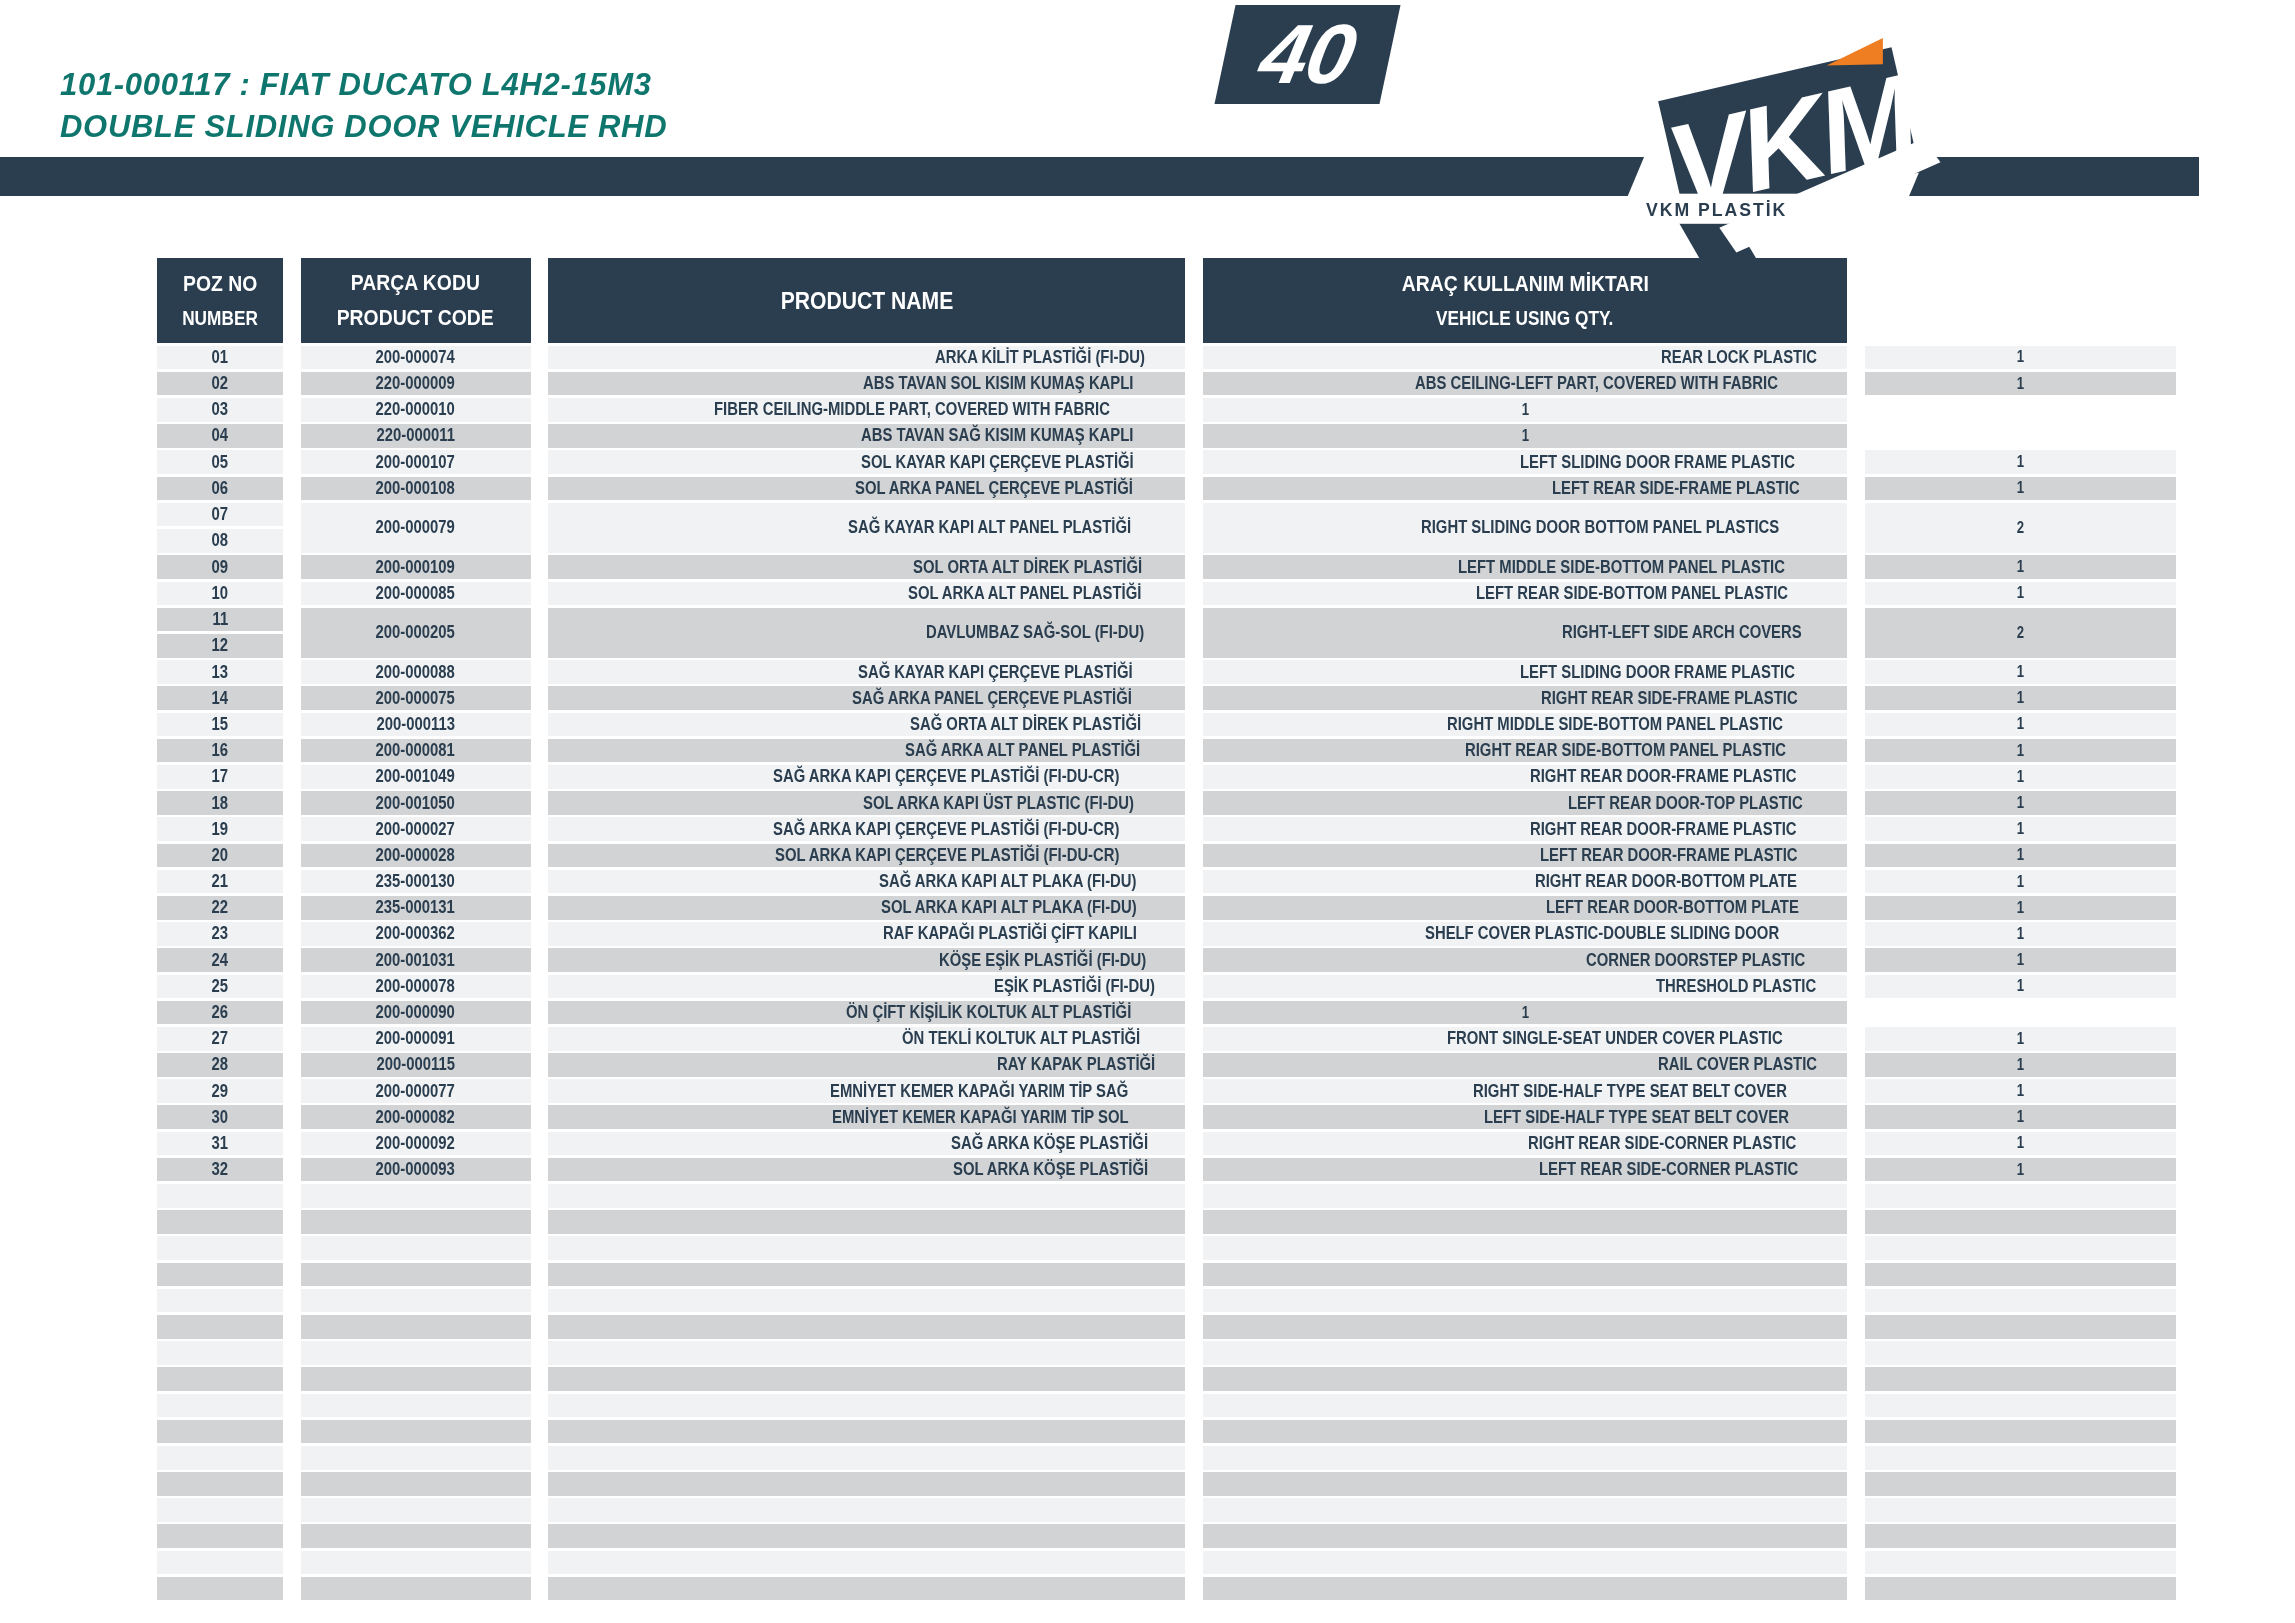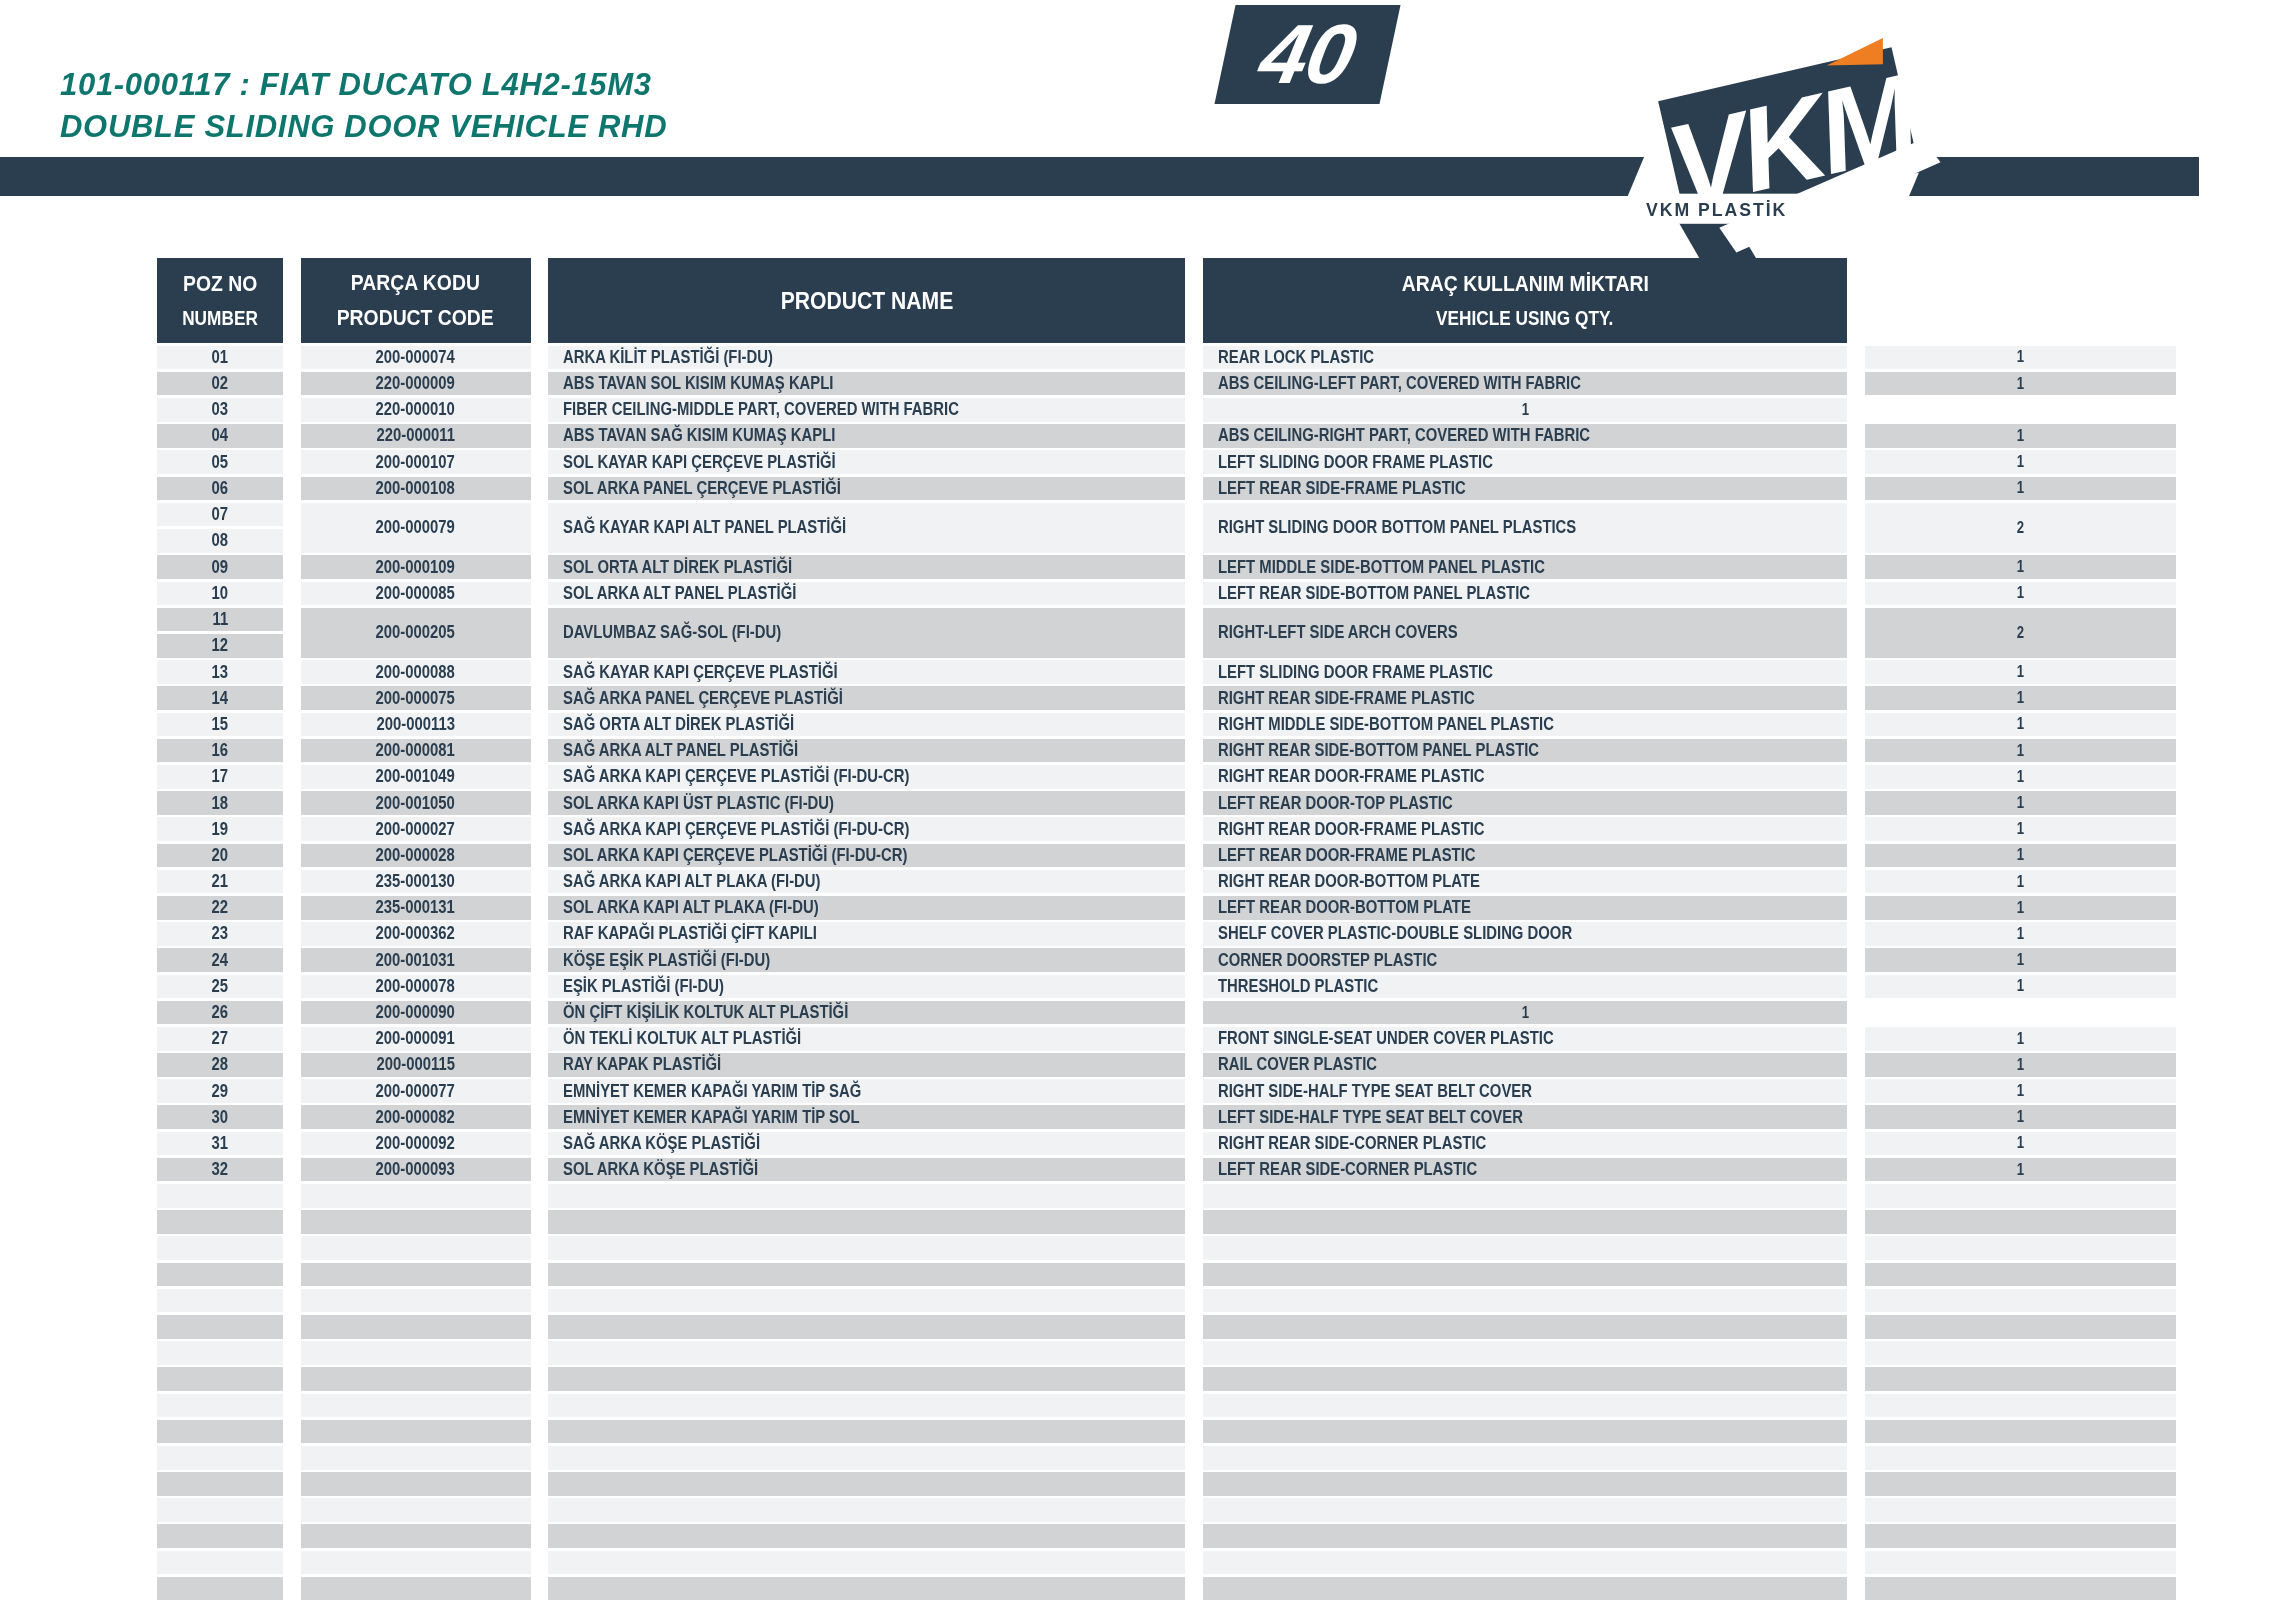--- a/index.html
+++ b/index.html
@@ -52,21 +52,21 @@
   }
   .h1{font-size:22px;}
   .h2{font-size:19.6px;}
   .hsingle{font-size:24px;}
   .trow{height:23.6px;}
   .trow.merged{height:50px;}
   .cell{
     display:flex;align-items:center;justify-content:center;
     overflow:hidden;
   }
-  .cell.left{justify-content:flex-start;padding-left:15px;}
+  .cell.left{justify-content:flex-end;padding-left:25px;}
   .l .cell{background:#f0f2f3;}
   .g .cell{background:#d2d3d4;}
   .pozwrap{display:flex;flex-direction:column;gap:2.6px;background:transparent;}
   .pozcell{flex:1;}
   .cell span{
     color:#2a3e50;font-weight:bold;font-size:17.7px;
   }
   .cell.qtyc span{font-size:15.7px;}
   .cx{display:inline-block;transform:scaleX(.84);transform-origin:center;white-space:nowrap;}
   .cxl{transform-origin:left center;}
@@ -179,23 +179,20 @@
             <div class="pozcell cell">
               <span class="cx">04</span>
             </div>
           </div>
           <div class="cell center">
             <span class="cx">220-000011</span>
           </div>
           <div class="cell left">
             <span class="cx cxl">ABS TAVAN SAĞ KISIM KUMAŞ KAPLI</span>
           </div>
-          <div class="cell left">
-            <span class="cx cxl">ABS CEILING-RIGHT PART, COVERED WITH FABRIC</span>
-          </div>
           <div class="cell center qtyc">
             <span class="cx">1</span>
           </div>
         </div>
         <div class="trow l">
           <div class="pozwrap">
             <div class="pozcell cell">
               <span class="cx">05</span>
             </div>
           </div>

